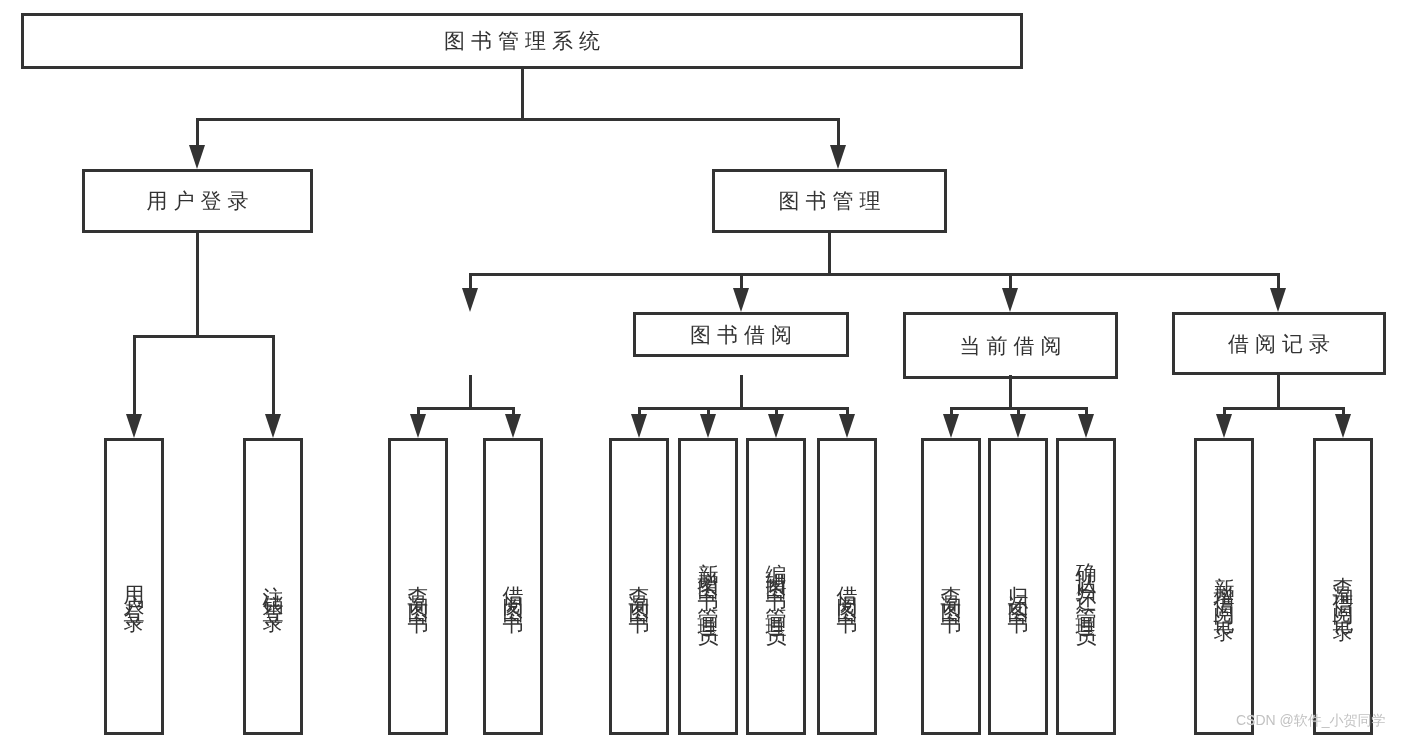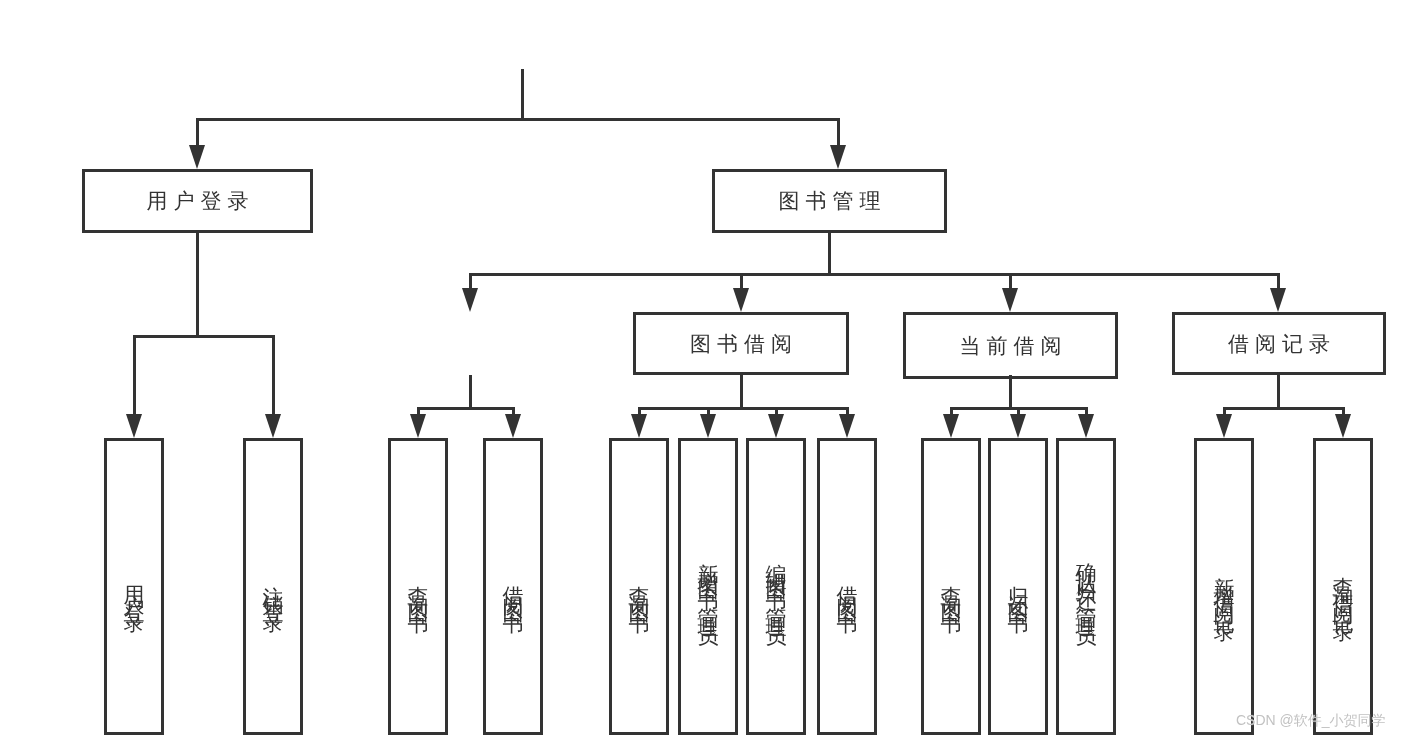--- a/index.html
+++ b/index.html
@@ -32,29 +32,32 @@
     position:absolute;left:1236px;top:712px;z-index:5;
     font-size:14px;color:var(--watermark);white-space:nowrap;
     text-shadow:0 0 1px #ffffff;
   }
 </style>
 </head>
 <body>
 
 <div id="canvas">
 
+  <div class="box" style="left:21px;top:13px;width:1002px;height:56px;">
+    <span class="h-label">图书管理系统</span>
+  </div>
 
   <div class="box" style="left:82px;top:169px;width:231px;height:64px;">
     <span class="h-label">用户登录</span>
   </div>
   <div class="box" style="left:712px;top:169px;width:235px;height:64px;">
     <span class="h-label">图书管理</span>
   </div>
 
-  <div class="box" style="left:633px;top:312px;width:216px;height:63px;font-family:Liberation Serif, serif;">
+  <div class="box" style="left:633px;top:312px;width:216px;height:45px;font-family:Liberation Serif, serif;">
     <span class="h-label">图书借阅</span>
   </div>
   <div class="box" style="left:903px;top:312px;width:215px;height:67px;">
     <span class="h-label">当前借阅</span>
   </div>
   <div class="box" style="left:1172px;top:312px;width:214px;height:63px;">
     <span class="h-label">借阅记录</span>
   </div>
 
   <div class="box leaf" style="left:104px;top:438px;width:60px;height:297px;">用户登录</div>

